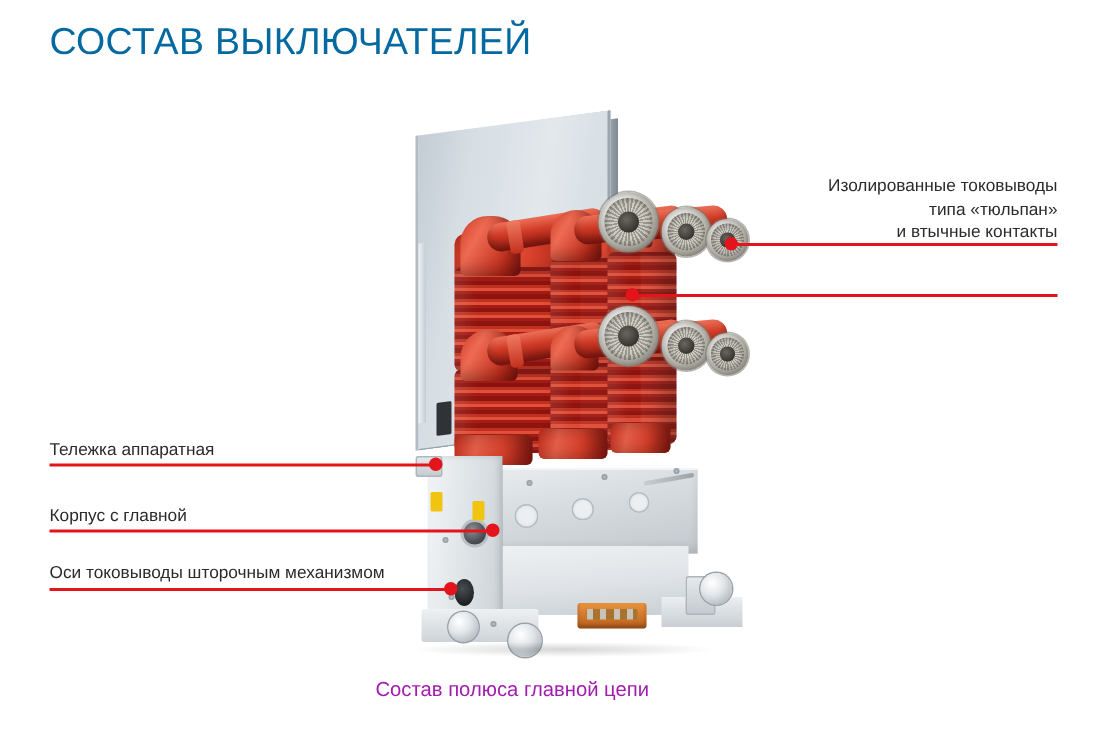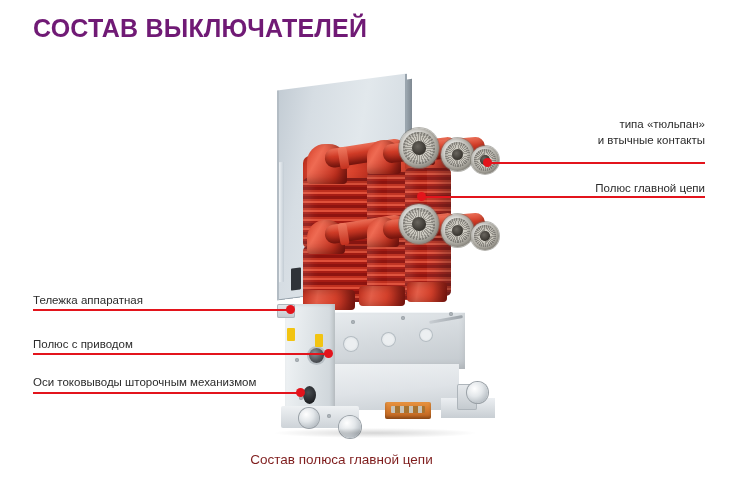--- a/index.html
+++ b/index.html
@@ -8,29 +8,29 @@
     background:#ffffff;
     font-family:"Liberation Sans","DejaVu Sans",sans-serif;
     overflow:hidden;
     position:relative;
   }
   .stage{position:absolute;left:0;top:0;width:743px;height:489px;}
 
   
   .title{
     position:absolute;left:33px;top:11px;
-    font-size:25px;font-weight:bold;
-    color:#701a75;letter-spacing:.2px;
+    font-size:25px;font-weight:normal;
+    color:#0369a1;letter-spacing:.2px;
     white-space:nowrap;line-height:34px;
   }
 
   
   .caption{
     position:absolute;left:0;top:452px;width:683px;
-    text-align:center;font-size:13.5px;color:#7f1d1d;
+    text-align:center;font-size:13.5px;color:#a21caf;
   }
 
   
   .lbl{position:absolute;font-size:11.5px;color:#2b2b2b;line-height:15.5px;white-space:nowrap;}
   .lbl-l{text-align:left;}
   .lbl-r{text-align:right;}
 
   
   .lline{position:absolute;height:2px;background:#e3141c;}
   .ldot{position:absolute;width:9px;height:9px;border-radius:50%;background:#e3141c;}
@@ -279,40 +279,38 @@
 
       <div class="wheel" style="left:18px;top:110px;width:20px;height:20px;"></div>
       <div class="wheel" style="left:58px;top:118px;width:22px;height:22px;"></div>
       <div class="wheel" style="left:186px;top:84px;width:21px;height:21px;"></div>
     </div>
 
     <div class="shadow"></div>
   </div>
 
   <div class="lbl lbl-r" style="right:38px;top:117px;width:300px;">
+    <div>Изолированные токовыводы</div>
     <div>типа «тюльпан»</div>
     <div>и втычные контакты</div>
   </div>
   <div class="lline" style="left:488px;top:162px;width:217px;"></div>
   <div class="ldot" style="left:483px;top:158px;"></div>
 
-  <div class="lbl lbl-r" style="right:38px;top:181px;width:300px;">
-    <div>Полюс главной цепи</div>
-  </div>
   <div class="lline" style="left:423px;top:196px;width:282px;"></div>
   <div class="ldot" style="left:417px;top:192px;"></div>
 
   <div class="lbl lbl-l" style="left:33px;top:293px;text-align:center;">
     <div>Тележка аппаратная</div>
   </div>
   <div class="lline" style="left:33px;top:309px;width:258px;"></div>
   <div class="ldot" style="left:286px;top:305px;"></div>
 
   <div class="lbl lbl-l" style="left:33px;top:337px;">
-    <div>Полюс с приводом</div>
+    <div>Корпус с главной</div>
   </div>
   <div class="lline" style="left:33px;top:353px;width:295px;"></div>
   <div class="ldot" style="left:324px;top:349px;"></div>
 
   <div class="lbl lbl-l" style="left:33px;top:375px;">
     <div>Оси токовыводы шторочным механизмом</div>
   </div>
   <div class="lline" style="left:33px;top:392px;width:268px;"></div>
   <div class="ldot" style="left:296px;top:388px;"></div>
 

